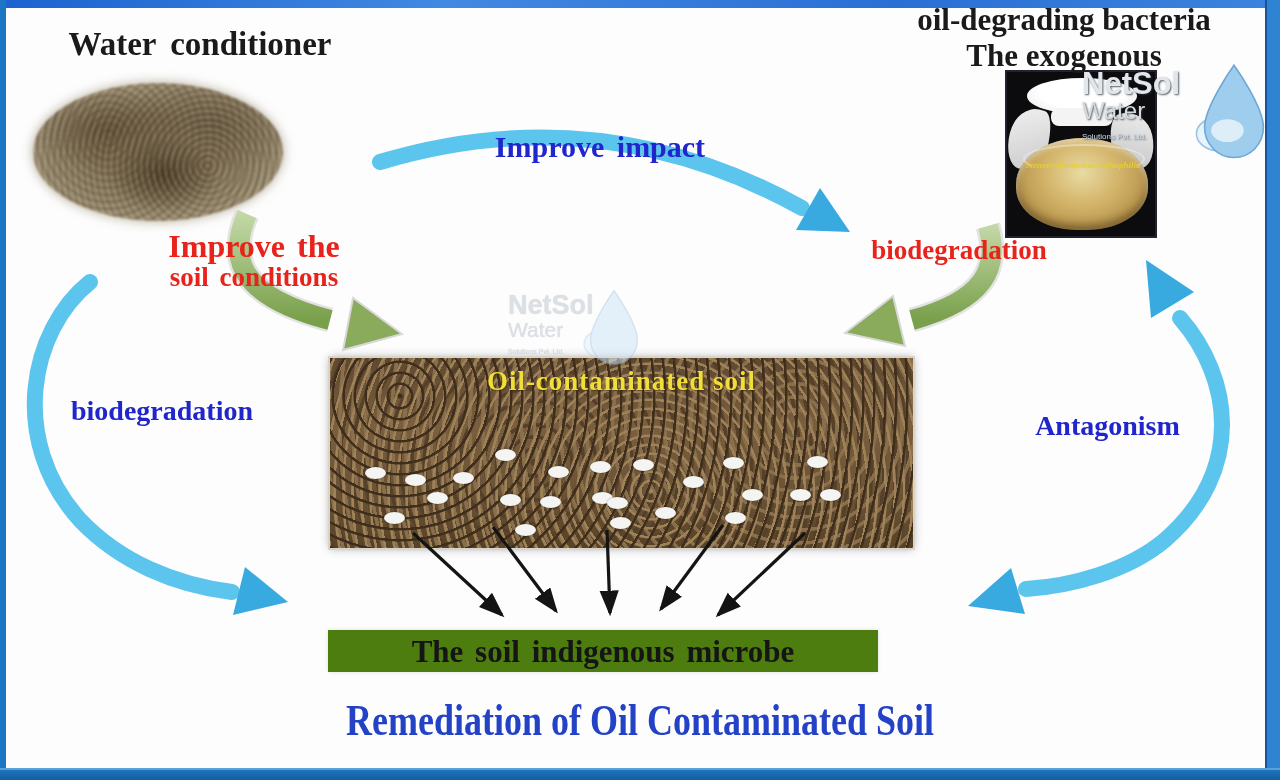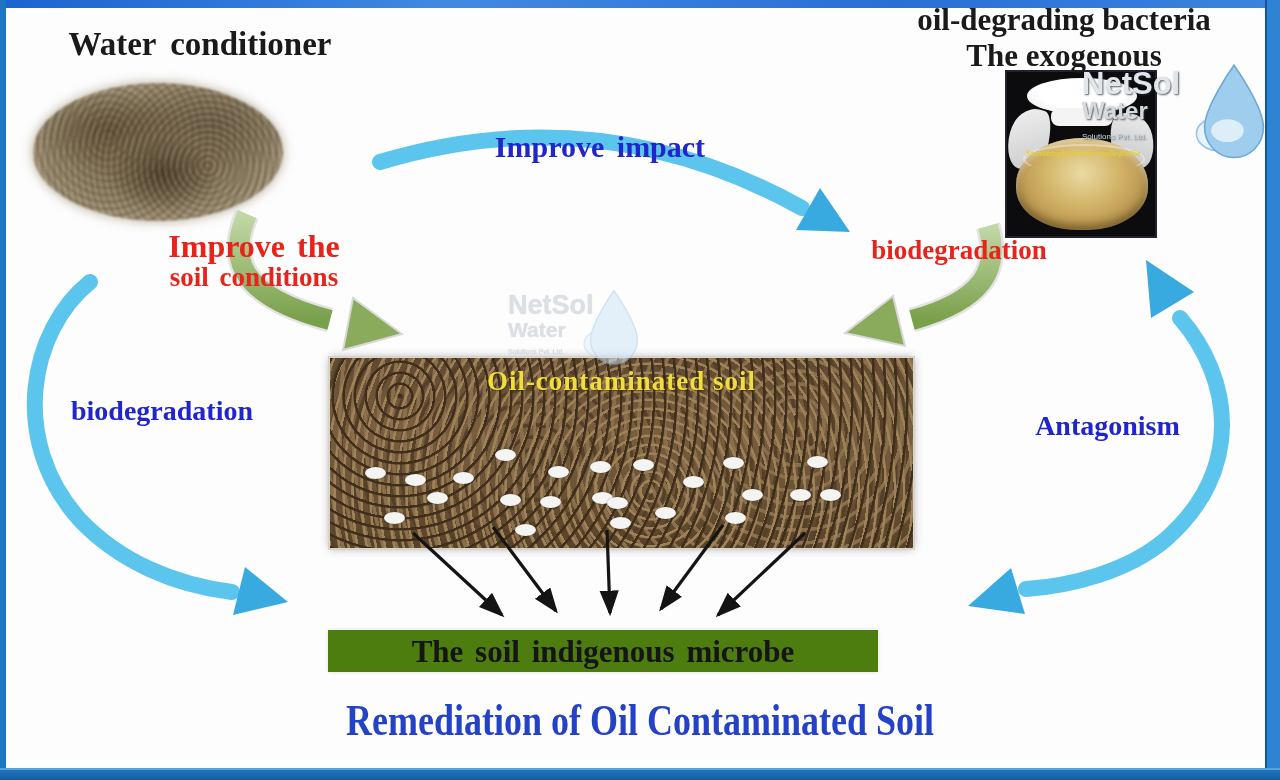--- a/index.html
+++ b/index.html
@@ -30,21 +30,21 @@
   
   .flask{left:1005px;top:70px;width:152px;height:168px;background:#0c0c0e;border:2px solid #22222e;box-sizing:border-box;}
   .flask .cap{position:absolute;left:20px;top:6px;width:110px;height:36px;background:radial-gradient(ellipse at 50% 35%,#ffffff 55%,#e3e3e3);border-radius:50%;}
   .flask .band{position:absolute;left:44px;top:36px;width:62px;height:18px;background:#f4f4f4;border-radius:8px;}
   .flask .cloth-l{position:absolute;left:2px;top:36px;width:40px;height:62px;background:linear-gradient(150deg,#f1f1f1,#c9c9c9);border-radius:60% 30% 55% 45%/50% 60% 40% 55%;transform:rotate(14deg);}
   .flask .cloth-r{position:absolute;right:2px;top:40px;width:42px;height:58px;background:linear-gradient(210deg,#efefef,#c2c2c2);border-radius:35% 60% 45% 55%/60% 50% 55% 40%;transform:rotate(-12deg);}
   .flask .bulb{position:absolute;left:9px;bottom:6px;width:132px;height:92px;border-radius:50% 50% 46% 46%;
     background:radial-gradient(ellipse at 50% 38%,#e9dba4 0%,#d3b469 40%,#b7944d 72%,#94753c 100%);
     box-shadow:inset 0 4px 6px rgba(255,255,255,.45), inset 0 -5px 8px rgba(60,40,10,.5);}
   .flask .bulb-rim{position:absolute;left:16px;bottom:62px;width:118px;height:26px;border-radius:50%;border:2px solid rgba(255,255,255,.35);border-bottom-color:transparent;}
-  .flask .species{position:absolute;left:6px;bottom:78px;width:140px;text-align:center;font-style:italic;font-weight:bold;
+  .flask .species{position:absolute;left:6px;bottom:66px;width:140px;text-align:center;font-style:italic;font-weight:bold;
     font-size:9px;color:#e3cf36;filter:blur(.5px);opacity:.95;white-space:nowrap;overflow:hidden;margin-top:36px;}
   
   .soil{left:330px;top:358px;width:583px;height:190px;
     background:
       repeating-radial-gradient(circle at 12% 20%, #3f2e1b 0 2px, transparent 3px 11px),
       repeating-radial-gradient(circle at 55% 70%, #a08258 0 2px, transparent 3px 9px),
       repeating-radial-gradient(circle at 80% 35%, #8a6f4c 0 3px, transparent 4px 13px),
       repeating-radial-gradient(circle at 35% 55%, #55402a 0 3px, transparent 4px 12px),
       linear-gradient(180deg,#5e4830,#7a5f3f 35%,#6b5336 70%,#584327);
     box-shadow:0 0 0 2px #d9d4c8, 0 0 9px rgba(40,40,70,.45);}
@@ -53,21 +53,21 @@
   .dot{position:absolute;width:21px;height:12px;border-radius:50%;background:#f4f4f2;filter:blur(.4px);box-shadow:0 0 2px rgba(0,0,0,.4);}
   
   .microbe-bar{left:328px;top:630px;width:550px;height:42px;background:#4d7c0f;box-shadow:0 0 4px rgba(0,0,0,.12);}
   .microbe-bar .txt{position:absolute;left:0;top:4px;width:100%;text-align:center;font-size:31px;font-weight:bold;color:#151515;word-spacing:4px;}
   
   .main-title{left:0;top:694px;width:1280px;text-align:center;font-size:45px;font-weight:bold;color:#2342c6;
     transform:scaleX(.8);transform-origin:50% 50%;}
   
   .wm{line-height:1;}
   .wm .brand{font-family:"Liberation Sans","DejaVu Sans",sans-serif;font-weight:bold;}
-  .wm .sub{font-family:"Liberation Sans","DejaVu Sans",sans-serif;font-weight:bold;}
+  .wm .sub{font-family:"Liberation Sans","DejaVu Sans",sans-serif;font-weight:normal;}
   .wm .tag{font-family:"Liberation Sans","DejaVu Sans",sans-serif;}
   .wm1{left:1082px;top:68px;color:#e2e6ea;text-shadow:1px 1px 2px rgba(40,50,60,.8);}
   .wm1 .brand{font-size:31px;}
   .wm1 .sub{font-size:24px;color:#d6dadd;}
   .wm1 .tag{font-size:8px;margin-top:10px;color:#cdd9e4;}
   .wm2{left:508px;top:292px;color:#c9ced6;opacity:.62;text-shadow:0 0 1px rgba(150,160,170,.7);}
   .wm2 .brand{font-size:27px;}
   .wm2 .sub{font-size:21px;}
   .wm2 .tag{font-size:7px;margin-top:8px;}
   svg.layer{left:0;top:0;pointer-events:none;}

